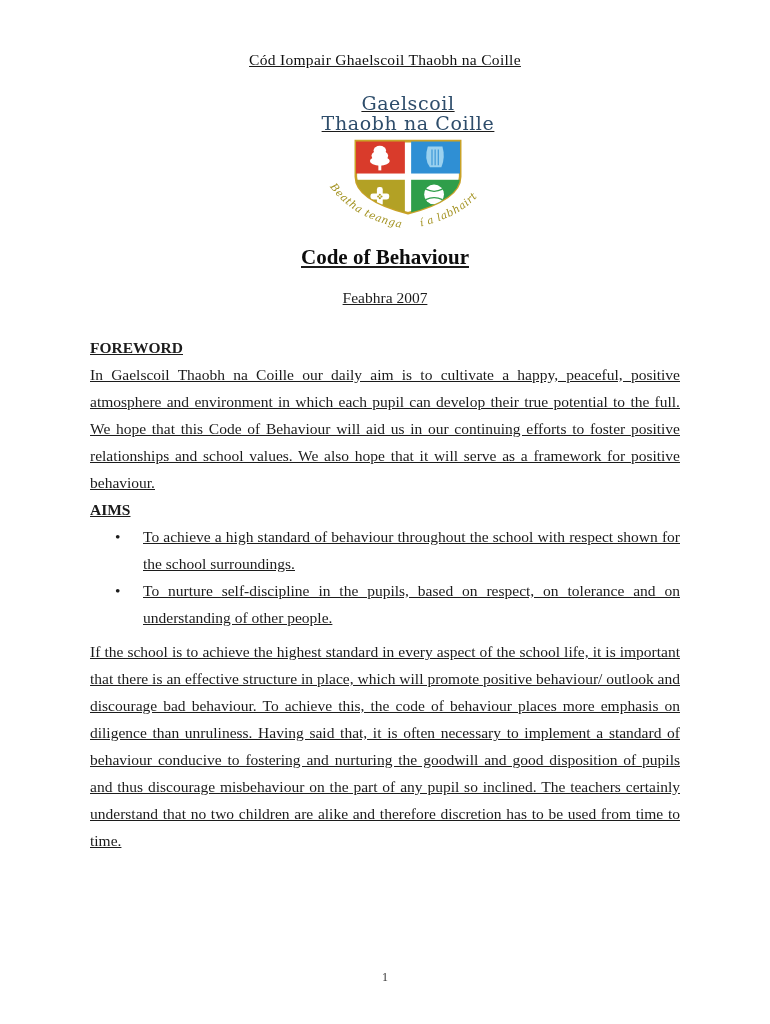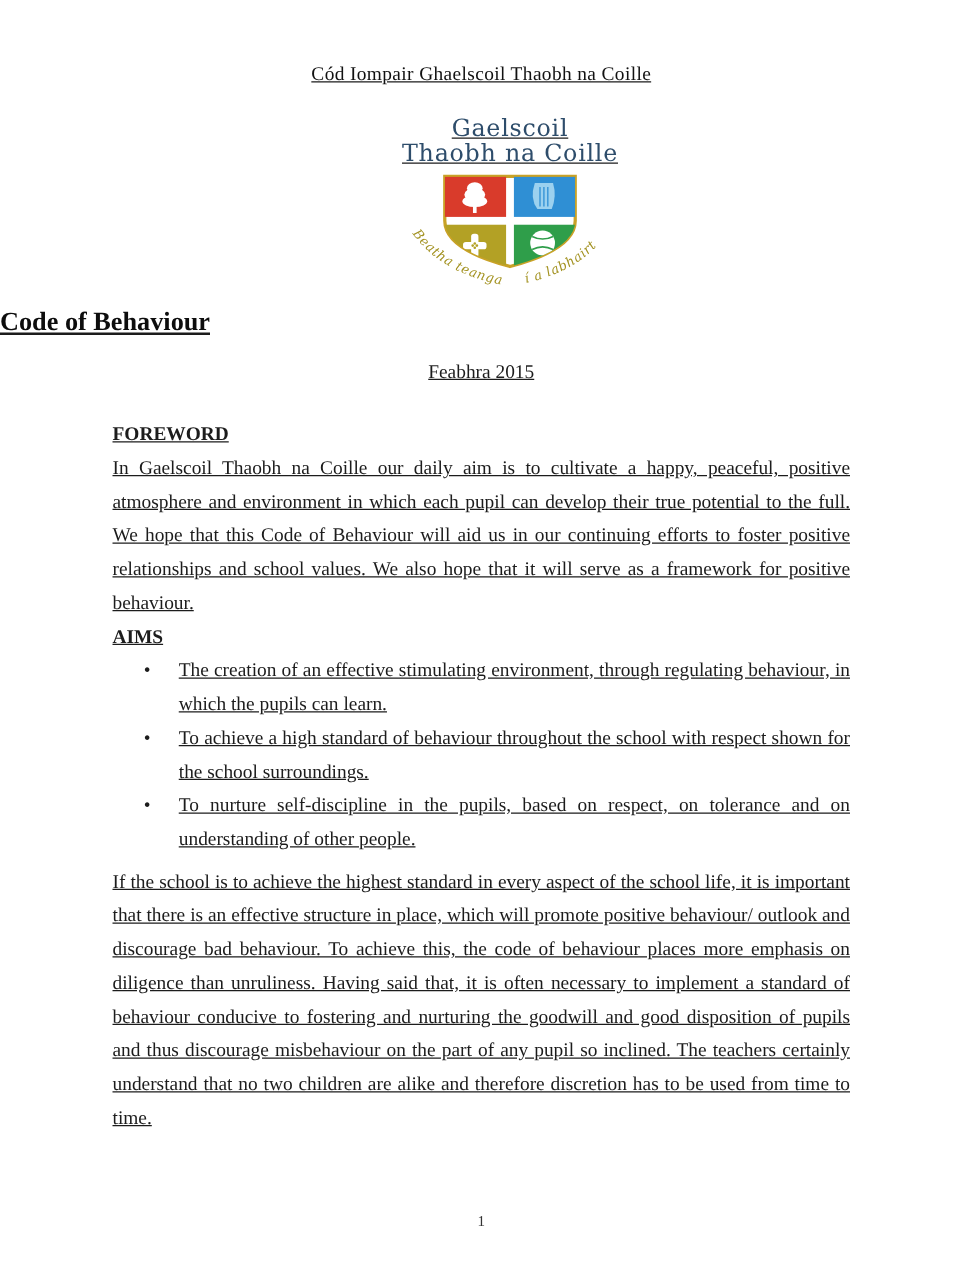--- a/index.html
+++ b/index.html
@@ -31,21 +31,21 @@
   }
   .crest-wrap { margin-top: 4px; line-height: 0; }
   .motto-text {
     font-family: "DejaVu Serif", serif;
     font-style: italic;
     font-size: 10px;
     letter-spacing: 0.6px;
   }
   .doc-title {
     margin: 12px 0 0 0;
-    text-align: left;
+    text-align: center;
     font-size: 21px;
     font-weight: bold;
     color: #0d0d0d;
   }
   .doc-date { margin-top: 19px; text-align: center; font-size: 15.5px; }
   .content {
     width: 590px;
     margin: 27px auto 0 auto;
     font-size: 15.5px;
     line-height: 27px;
@@ -143,33 +143,32 @@
           <textPath href="#mottoLeftPath" startOffset="2">Beatha teanga</textPath>
         </text>
         <text class="motto-text" fill="#a39221">
           <textPath href="#mottoRightPath" startOffset="6">í a labhairt</textPath>
         </text>
       </svg>
     </div>
   </div>
 
   <h1 class="doc-title">Code of Behaviour</h1>
-  <div class="doc-date">Feabhra 2015</div>
+  <div class="doc-date">Feabhra 2007</div>
 
   <div class="content">
 
     <section class="sec-foreword">
       <h2>FOREWORD</h2>
       <p>In Gaelscoil Thaobh na Coille our daily aim is to cultivate a happy, peaceful, positive atmosphere and environment in which each pupil can develop their true potential to the full. We hope that this Code of Behaviour will aid us in our continuing efforts to foster positive relationships and school values. We also hope that it will serve as a framework for positive behaviour.</p>
     </section>
 
     <section class="sec-aims">
       <h2>AIMS</h2>
       <ul class="aims-list">
-        <li>The creation of an effective stimulating environment, through regulating behaviour, in which the pupils can learn.</li>
         <li>To achieve a high standard of behaviour throughout the school with respect shown for the school surroundings.</li>
         <li>To nurture self-discipline in the pupils, based on respect, on tolerance and on understanding of other people.</li>
       </ul>
     </section>
 
     <section class="sec-principles">
       <p>If the school is to achieve the highest standard in every aspect of the school life, it is important that there is an effective structure in place, which will promote positive behaviour/ outlook and discourage bad behaviour. To achieve this, the code of behaviour places more emphasis on diligence than unruliness. Having said that, it is often necessary to implement a standard of behaviour conducive to fostering and nurturing the goodwill and good disposition of pupils and thus discourage misbehaviour on the part of any pupil so inclined. The teachers certainly understand that no two children are alike and therefore discretion has to be used from time to time.</p>
     </section>
 
   </div>

